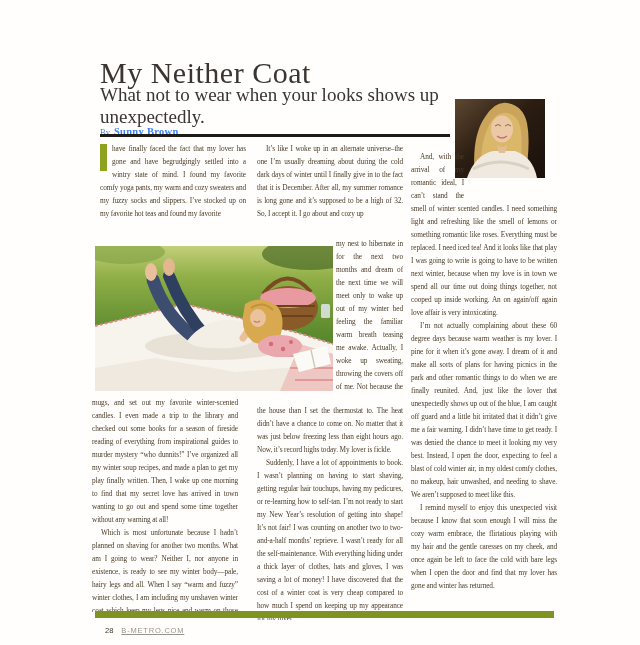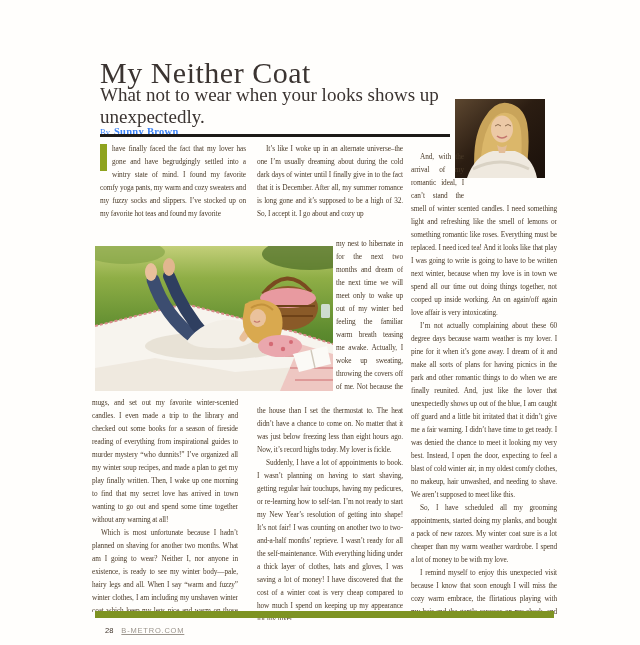--- a/index.html
+++ b/index.html
@@ -155,21 +155,20 @@
   <div class="tx col2c paras">
       <p>the house than I set the thermostat to. The heat didn’t have a chance to come on. No matter that it was just below freezing less than eight hours ago. Now, it’s record highs today. My lover is fickle.</p>
       <p>Suddenly, I have a lot of appointments to book. I wasn’t planning on having to start shaving, getting regular hair touchups, having my pedicures, or re-learning how to self-tan. I’m not ready to start my New Year’s resolution of getting into shape! It’s not fair! I was counting on another two to two-and-a-half months’ reprieve. I wasn’t ready for all the self-maintenance. With everything hiding under a thick layer of clothes, hats and gloves, I was saving a lot of money! I have discovered that the cost of a winter coat is very cheap compared to how much I spend on keeping up my appearance for my lover.</p>
     </div>
 
   <div class="tx col3">
     <span class="photo-spacer"></span>
     <div class="paras indent-first">
         <p>And, with the arrival of my romantic ideal, I can’t stand the smell of winter scented candles. I need something light and refreshing like the smell of lemons or something romantic like roses. Everything must be replaced. I need iced tea! And it looks like that play I was going to write is going to have to be written next winter, because when my love is in town we spend all our time out doing things together, not cooped up inside working. An on again/off again love affair is very intoxicating.</p>
         <p>I’m not actually complaining about these 60 degree days because warm weather is my lover. I pine for it when it’s gone away. I dream of it and make all sorts of plans for having picnics in the park and other romantic things to do when we are finally reunited. And, just like the lover that unexpectedly shows up out of the blue, I am caught off guard and a little bit irritated that it didn’t give me a fair warning. I didn’t have time to get ready. I was denied the chance to meet it looking my very best. Instead, I open the door, expecting to feel a blast of cold winter air, in my oldest comfy clothes, no makeup, hair unwashed, and needing to shave. We aren’t supposed to meet like this.</p>
-        <p>So, I have scheduled all my grooming appointments, started doing my planks, and bought a pack of new razors. My winter coat sure is a lot cheaper than my warm weather wardrobe. I spend a lot of money to be with my love.</p>
       </div>
     <p class="para-last"><span>I remind myself to enjoy this unexpected visit because I know that soon enough I will miss the cozy warm embrace, the flirtatious playing with my hair and the gentle caresses on my cheek, and once again be left to face the cold with bare legs when I open the door and find that my lover has gone and winter has returned.</span> </p>
   </div>
 
   <div class="green-bar"></div>
   <div class="footer">
     <span class="pagenum">28</span><span class="site">B-METRO.COM</span>
   </div>
 
 </div>

